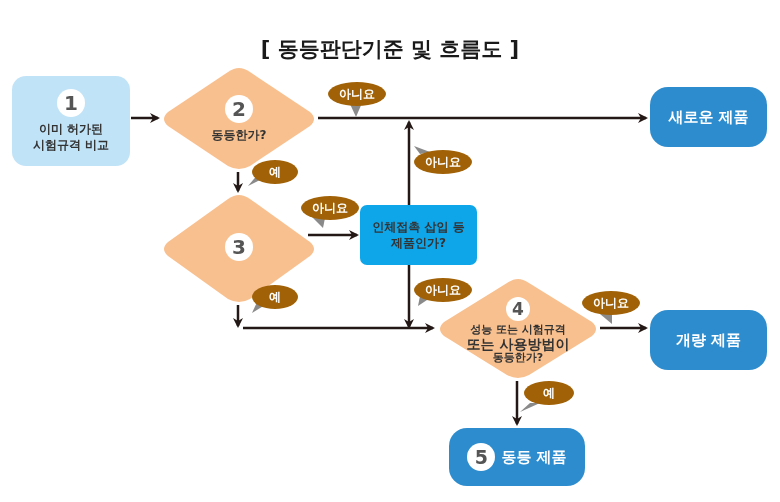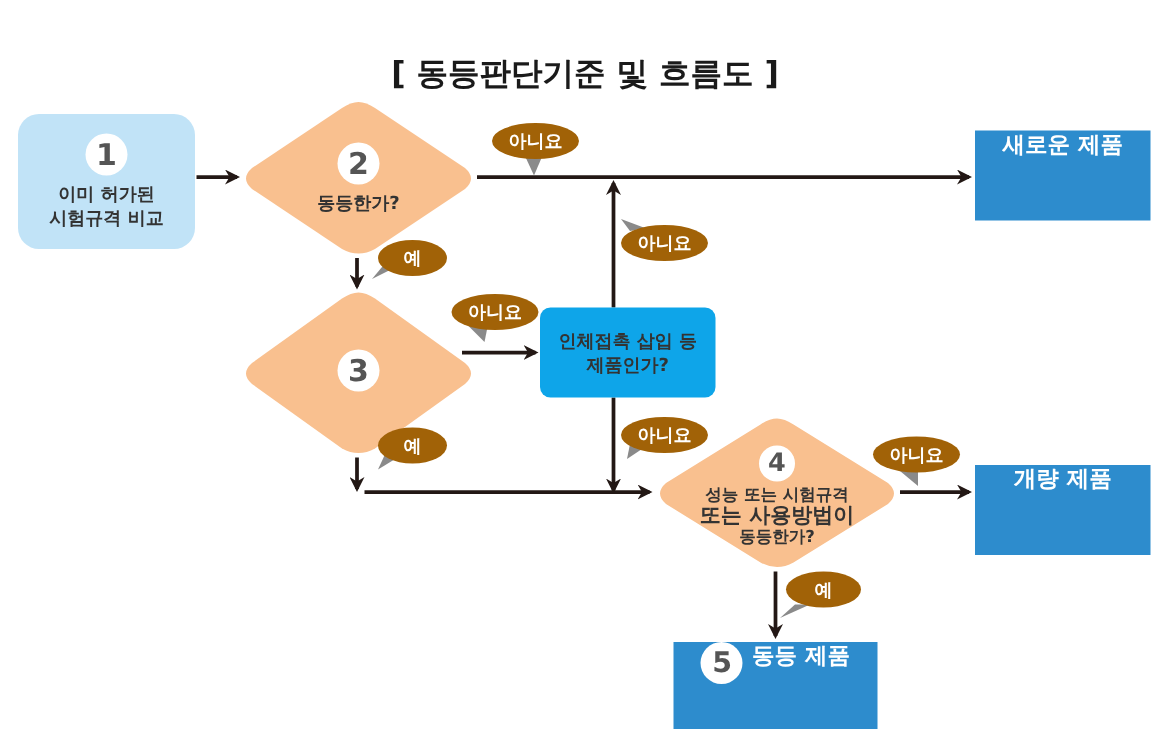--- a/index.html
+++ b/index.html
@@ -14,21 +14,21 @@
   .num { width:28px; height:28px; border-radius:50%; background:#fff; color:#555; font-size:20px; font-weight:bold;
          display:flex; align-items:center; justify-content:center; margin-bottom:4px; }
   .diamond { position:absolute; }
   .diamond .shape { position:absolute; left:0; top:0; }
   .diamond .inner { position:absolute; left:0; top:0; width:100%; height:100%; display:flex; flex-direction:column;
           align-items:center; justify-content:center; text-align:center; font-size:12px; font-weight:bold; color:#333; line-height:16px; }
   .d2 { left:160px; top:66px; width:158px; height:106px; }
   .d3 { left:160px; top:193px; width:158px; height:112px; }
   .d4 { left:436px; top:277px; width:164px; height:104px; }
   .yellow { left:360px; top:205px; width:117px; height:60px; background:#0ea5e9; border-radius:7px; }
-  .blue { position:absolute; background:#2d8ccd; color:#fff; border-radius:0; display:flex; justify-content:center;
+  .blue { position:absolute; background:#2d8ccd; color:#fff; border-radius:18px; display:flex; align-items:center; justify-content:center;
           font-size:15px; font-weight:bold; }
   .new-prod { left:650px; top:87px; width:117px; height:60px; }
   .mod-prod { left:650px; top:298px; width:117px; height:60px;margin-top:12px; }
   .eq-prod { left:449px; top:428px; width:136px; height:58px; }
   .eq-prod .num5 { width:28px; height:28px; border-radius:50%; background:#fff; color:#555; font-size:19px; font-weight:bold;
           display:flex; align-items:center; justify-content:center; margin-right:6px; }
   .bubble { position:absolute; background:#a16207; color:#fff; font-size:12px; font-weight:bold;
             display:flex; align-items:center; justify-content:center; border-radius:50%; }
 </style>
 </head>

